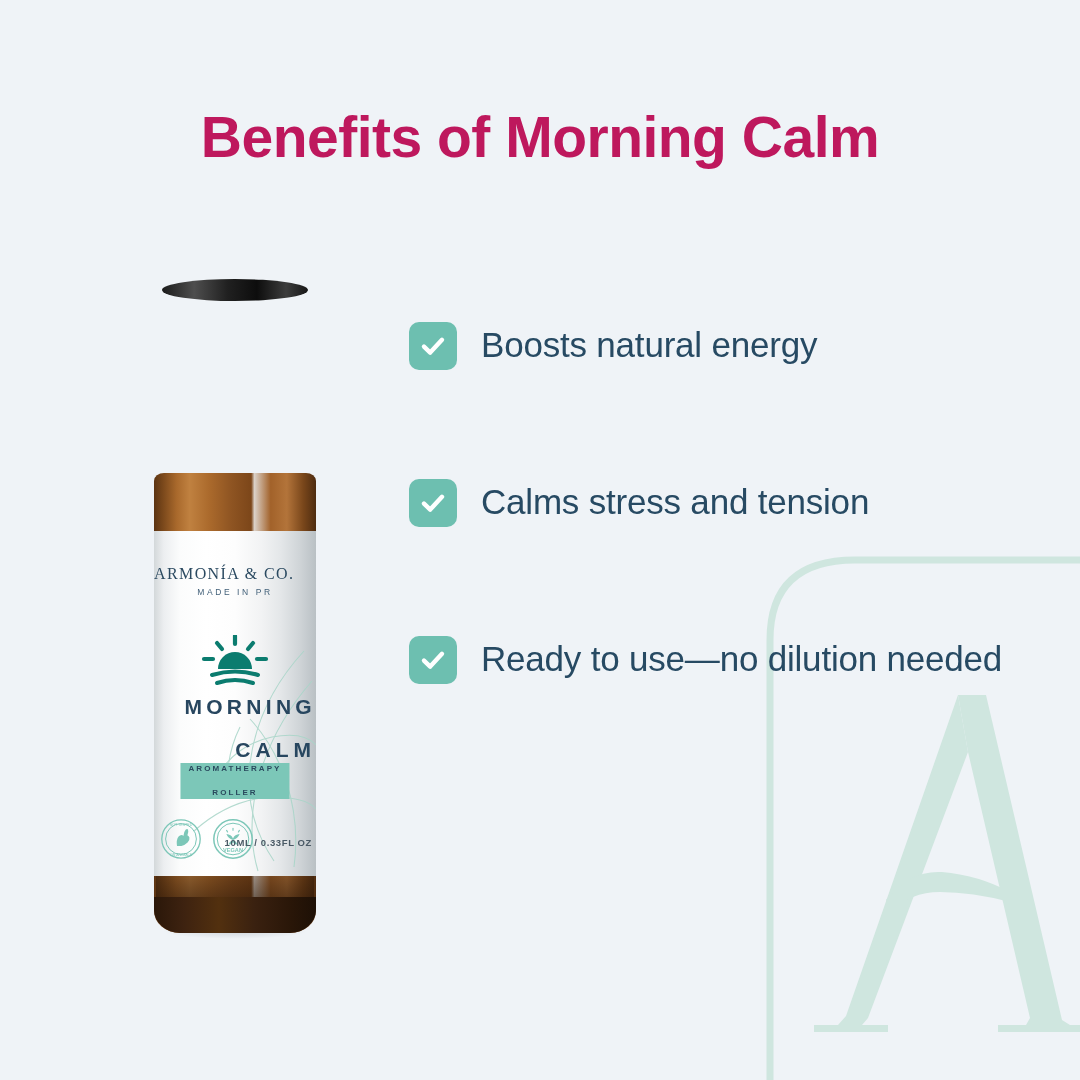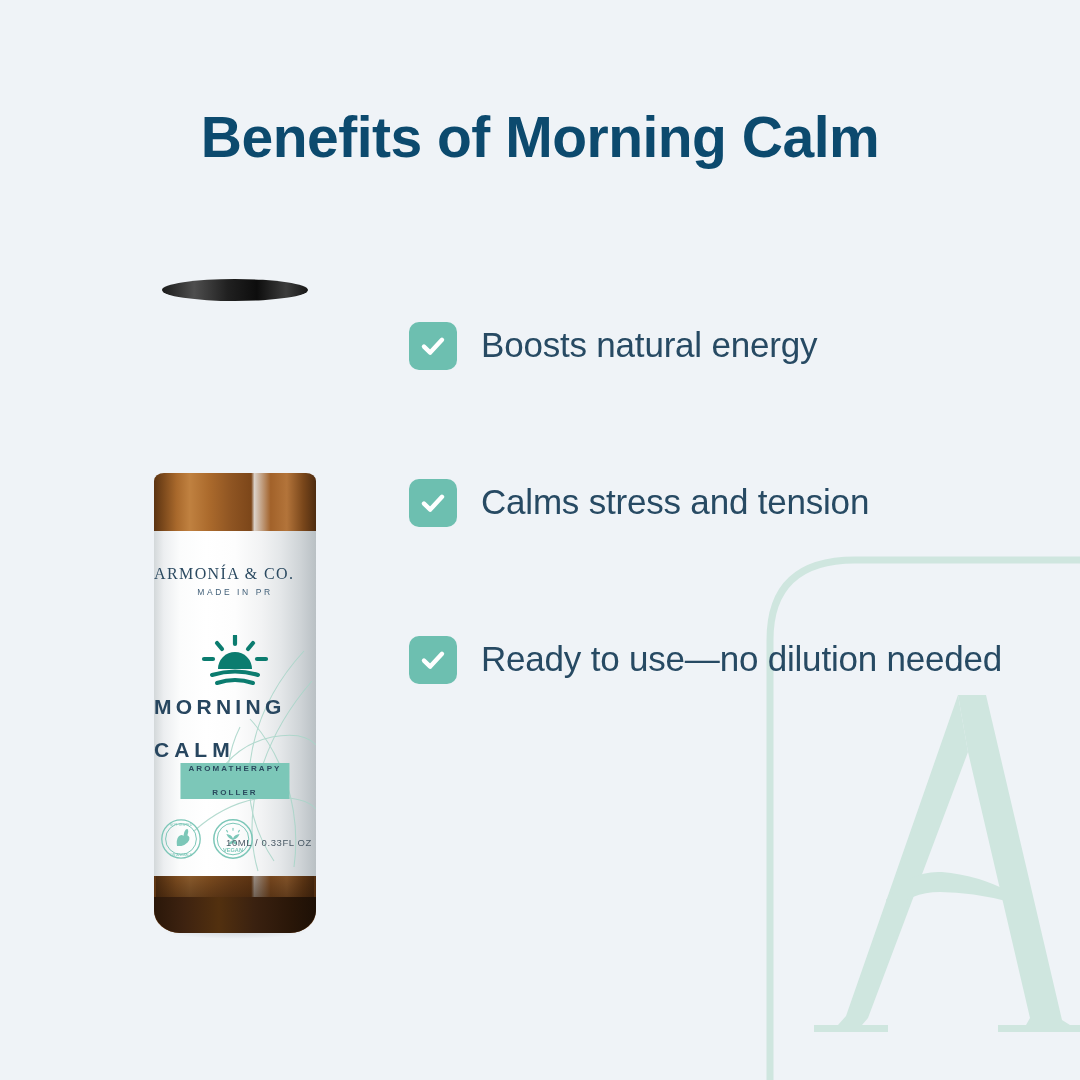--- a/index.html
+++ b/index.html
@@ -40,21 +40,21 @@
   .page-title {
     position: absolute;
     top: 108px;
     left: 0;
     width: 1080px;
     text-align: center;
     font-size: 57px;
     line-height: 1.05;
     font-weight: 700;
     letter-spacing: -0.5px;
-    color: #0c4a6e;
+    color: #be185d;
     z-index: 5;
   }
 
   
   .benefits {
     position: absolute;
     left: 409px;
     top: 318px;
     width: 600px;
     z-index: 5;
@@ -258,21 +258,21 @@
     width: 74px;
     height: 54px;
     z-index: 3;
   }
 
   .product-name {
     position: absolute;
     top: 163px;
     left: 0;
     width: 100%;
-    text-align: left;
+    text-align: right;
     font-size: 21px;
     font-weight: 700;
     letter-spacing: 4.3px;
     line-height: 1.28;
     color: #27465f;
     z-index: 3;
   }
   .product-name .ln2 { display: block; letter-spacing: 5px; margin-top: 16px; }
 
   .badge-bar {
@@ -315,20 +315,21 @@
 
   .volume {
     position: absolute;
     bottom: 28px;
     right: 4px;
     font-size: 9.5px;
     letter-spacing: 0.6px;
     color: #4a5a66;
     z-index: 3;
     white-space: nowrap;
+    font-weight: bold;
   }
 
   .bottle-shadow {
     position: absolute;
     left: 22px;
     top: 640px;
     width: 146px;
     height: 16px;
     border-radius: 50%;
     background: radial-gradient(ellipse at center, rgba(40,55,70,0.16), rgba(40,55,70,0) 70%);

